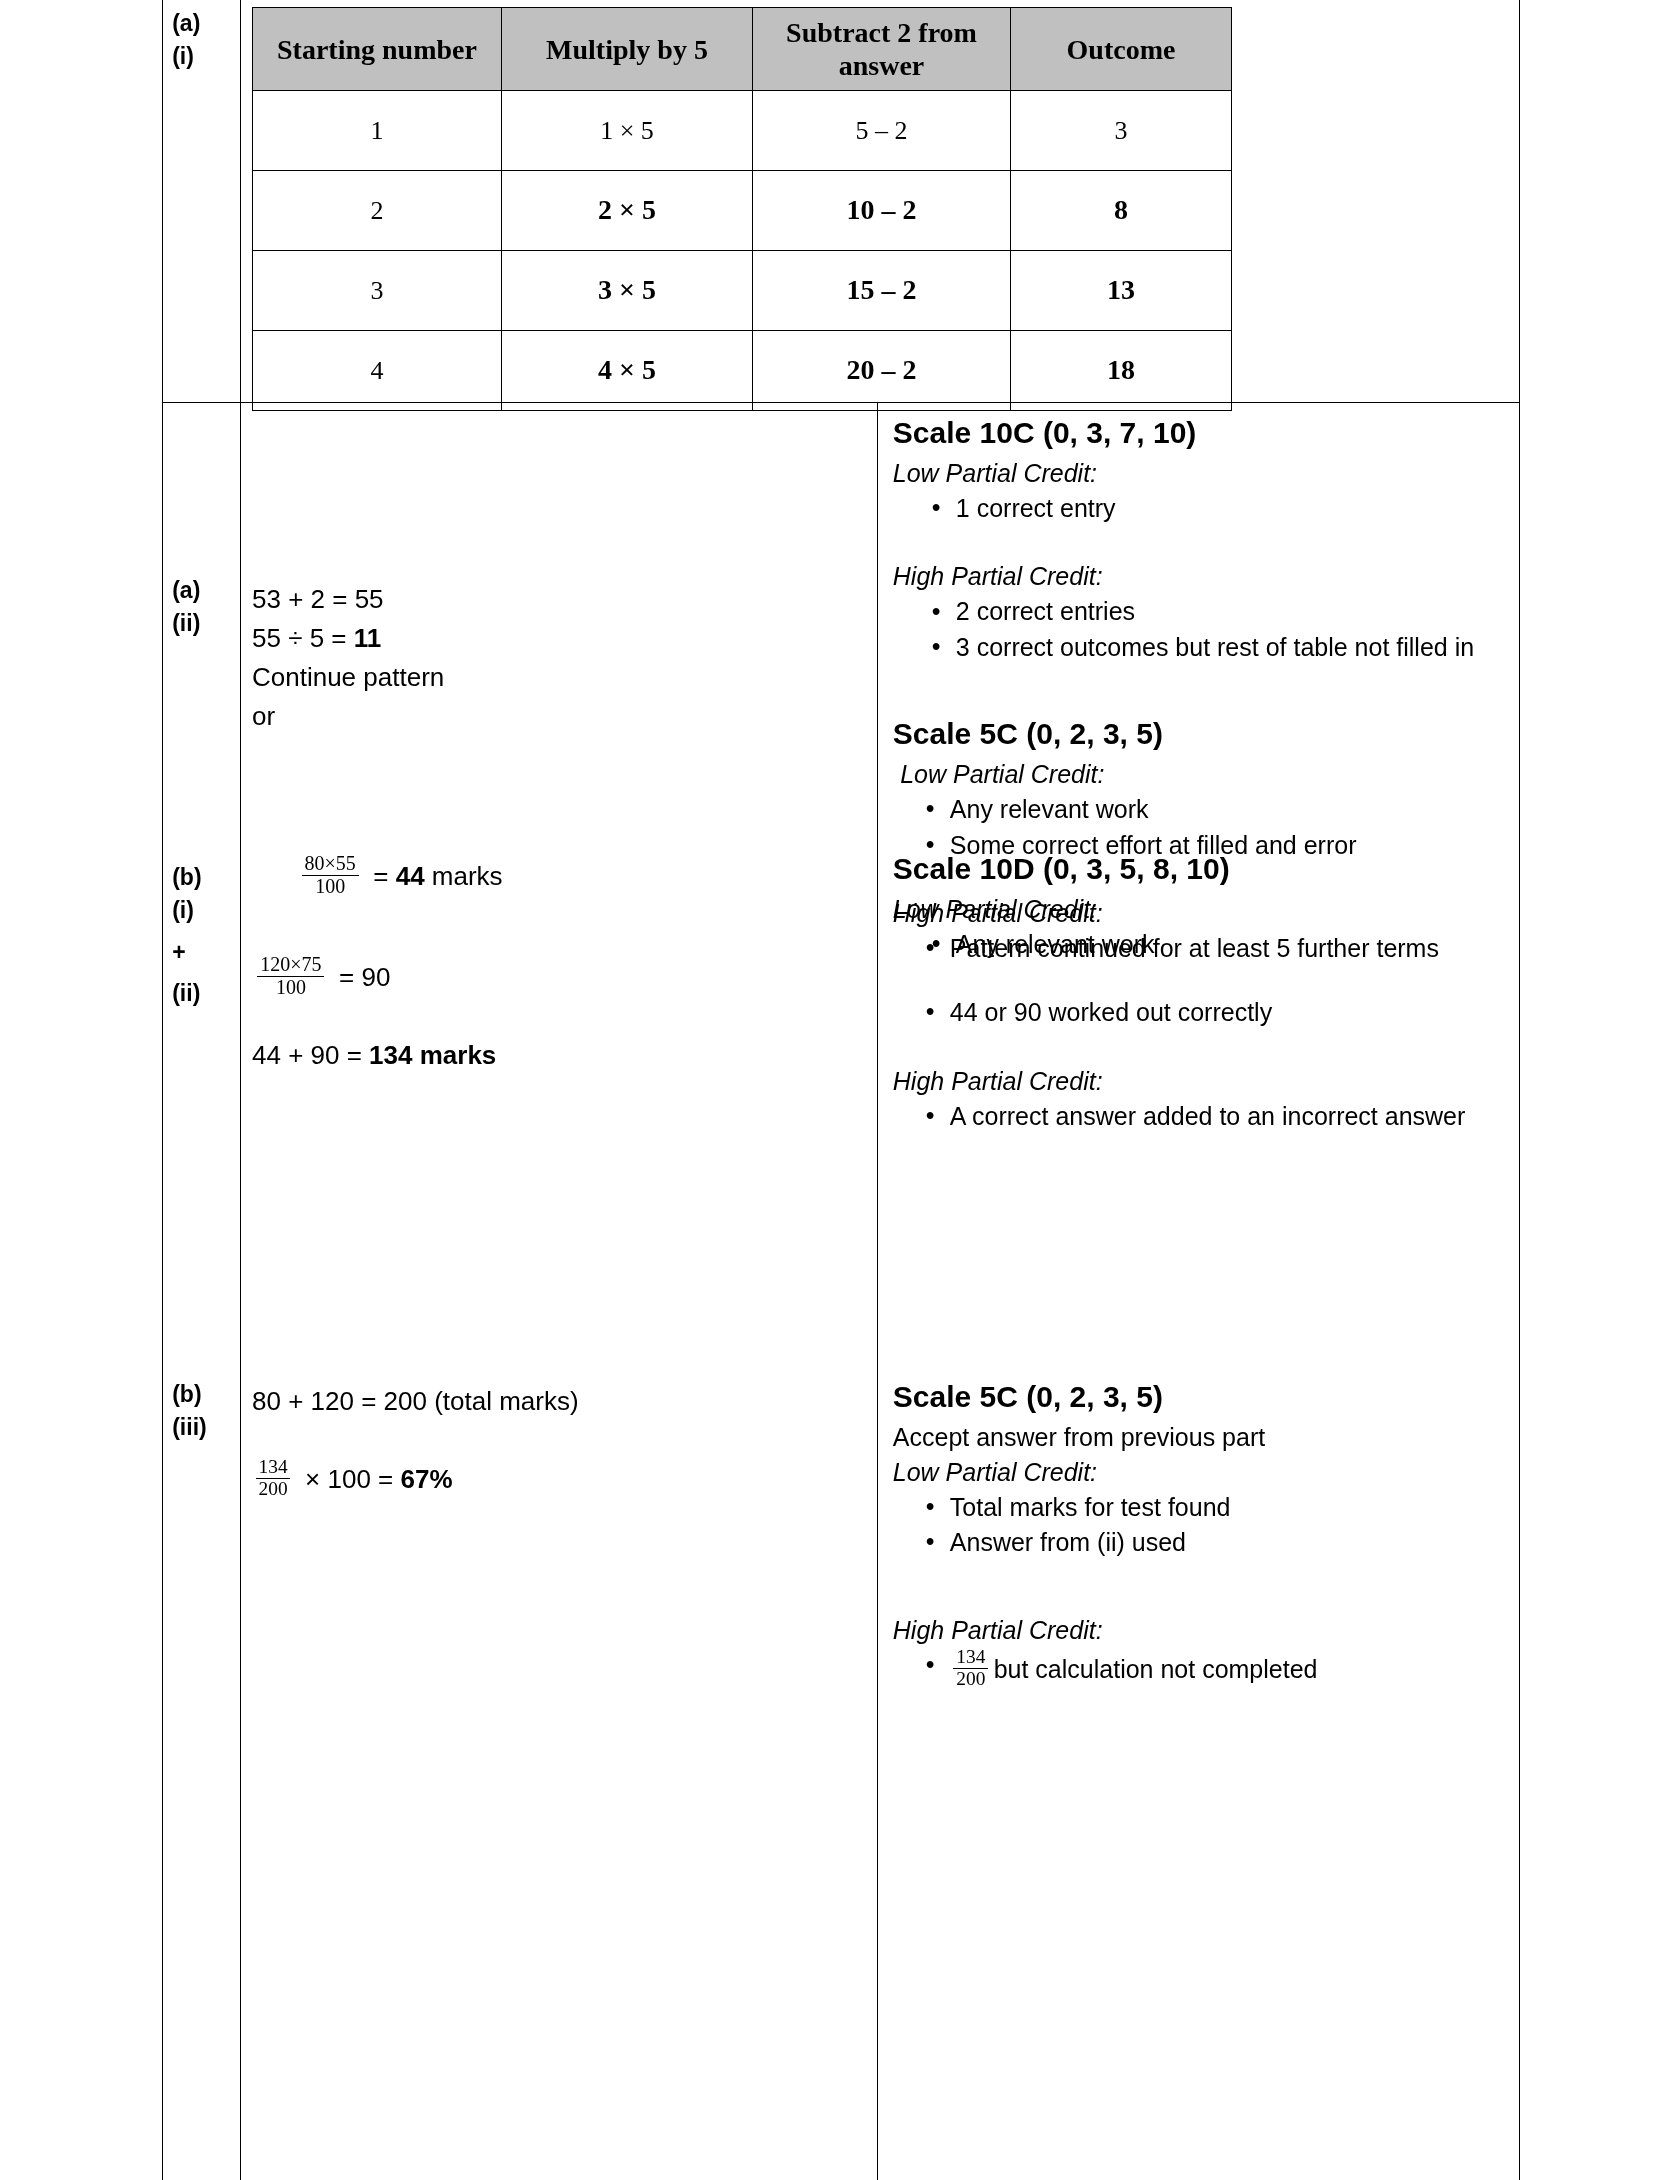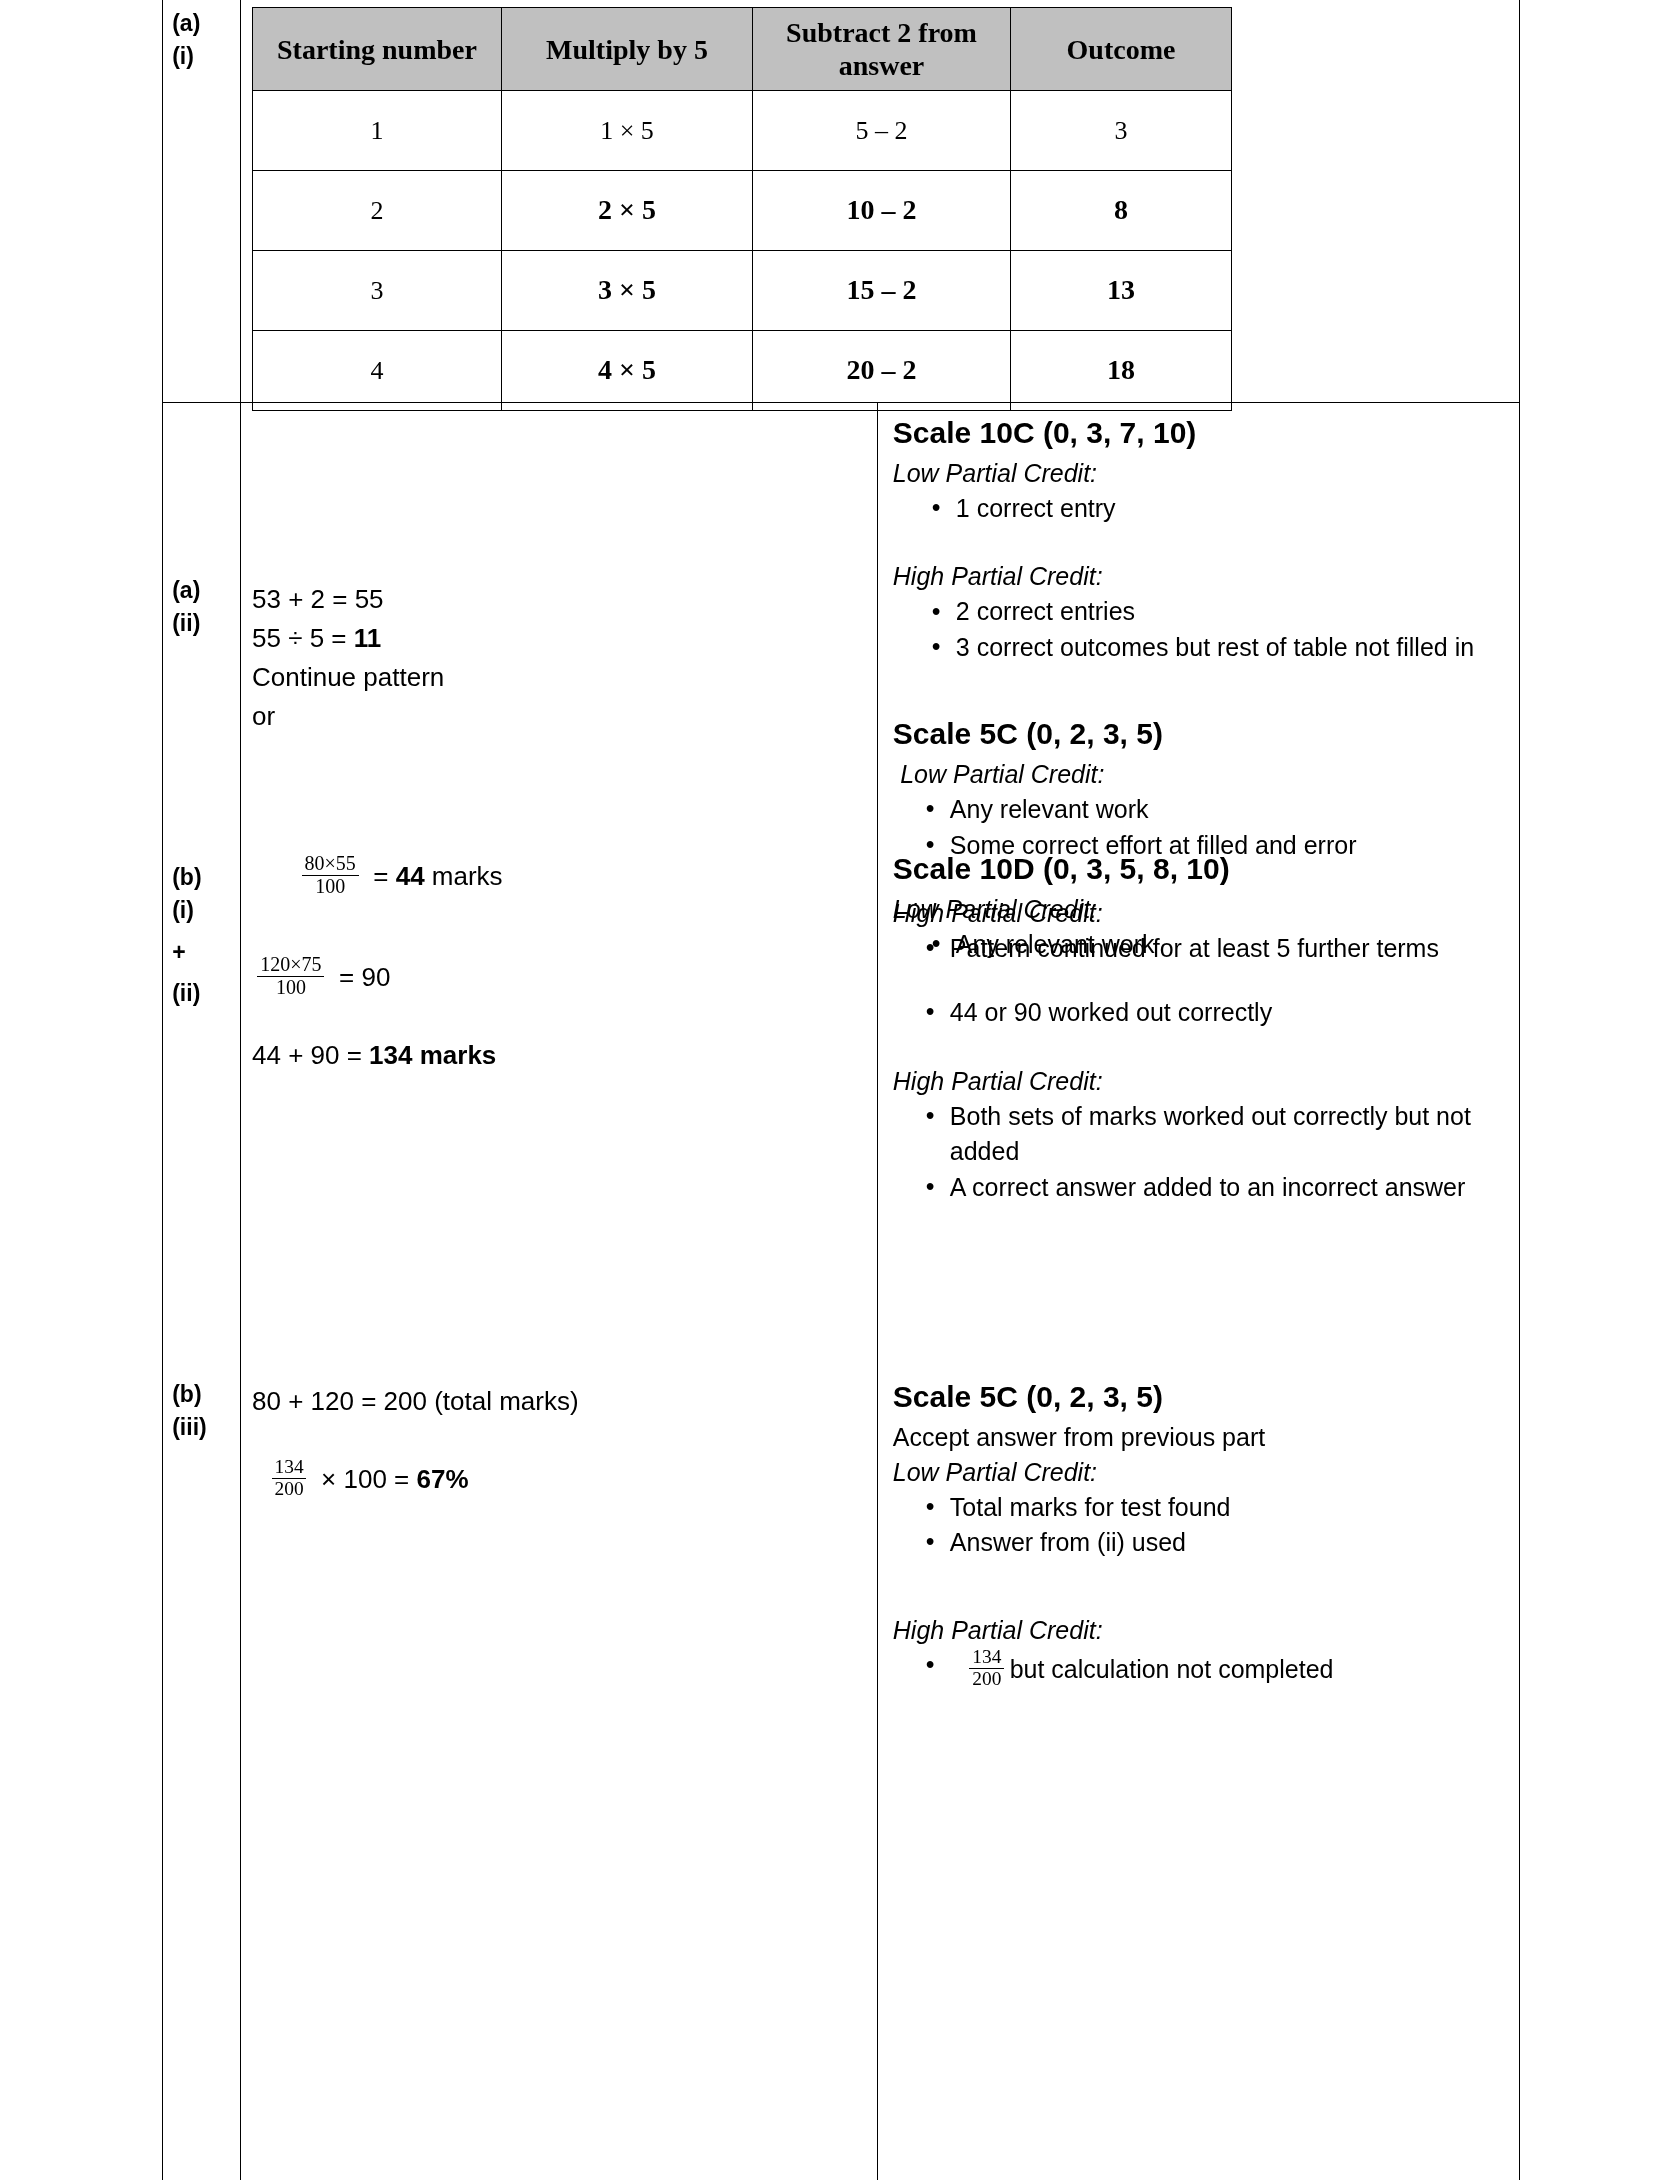--- a/index.html
+++ b/index.html
@@ -168,21 +168,21 @@
   .eq-line {
     font-size: 26px;
     line-height: 1.2;
     display: flex;
     align-items: center;
     gap: 0px;
   }
   .eq-line .rhs { margin-left: 11px; }
   .eq-line .rhs b { font-weight: bold; }
 
-  .frac-sm .num, .frac-sm .den { font-size: 19.4px; margin-left: 16px; }
+  .frac-sm .num, .frac-sm .den { font-size: 19.4px; }
 
   .scheme-col .frac { margin-right: 5.5px; }
 </style>
 </head>
 <body>
 
 <div id="sheet">
 
   <div class="ms-row divided" style="height:403px;">
     <div class="label-col">
@@ -321,21 +321,20 @@
       <ul class="bullets">
         <li>Any relevant work</li>
       </ul>
       <div class="gap-md"></div>
       <ul class="bullets tight">
         <li>44 or 90 worked out correctly</li>
       </ul>
       <div class="gap-md"></div>
       <div class="credit-head">High Partial Credit:</div>
       <ul class="bullets tight">
-        <li>Both sets of marks worked out correctly but not added</li>
         <li>A correct answer added to an incorrect answer</li>
       </ul>
     </div>
   </div>
 
   <div class="ms-row" style="height:837px;">
     <div class="label-col" style="padding-top:35px;">
       <div>(b)</div>
       <div>(iii)</div>
     </div>

